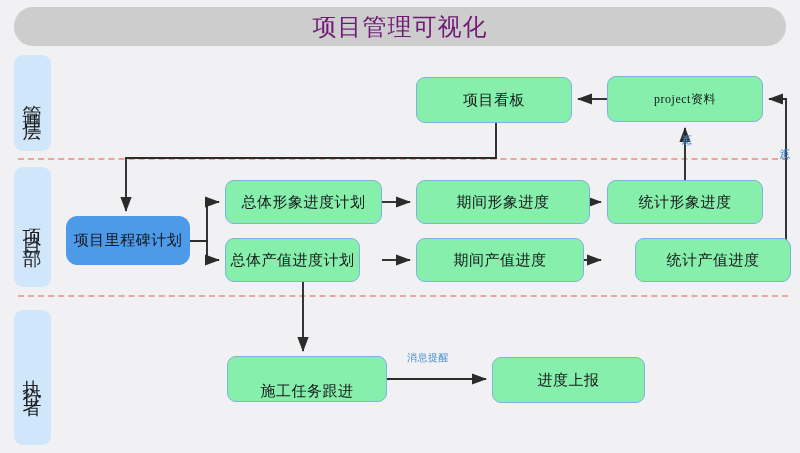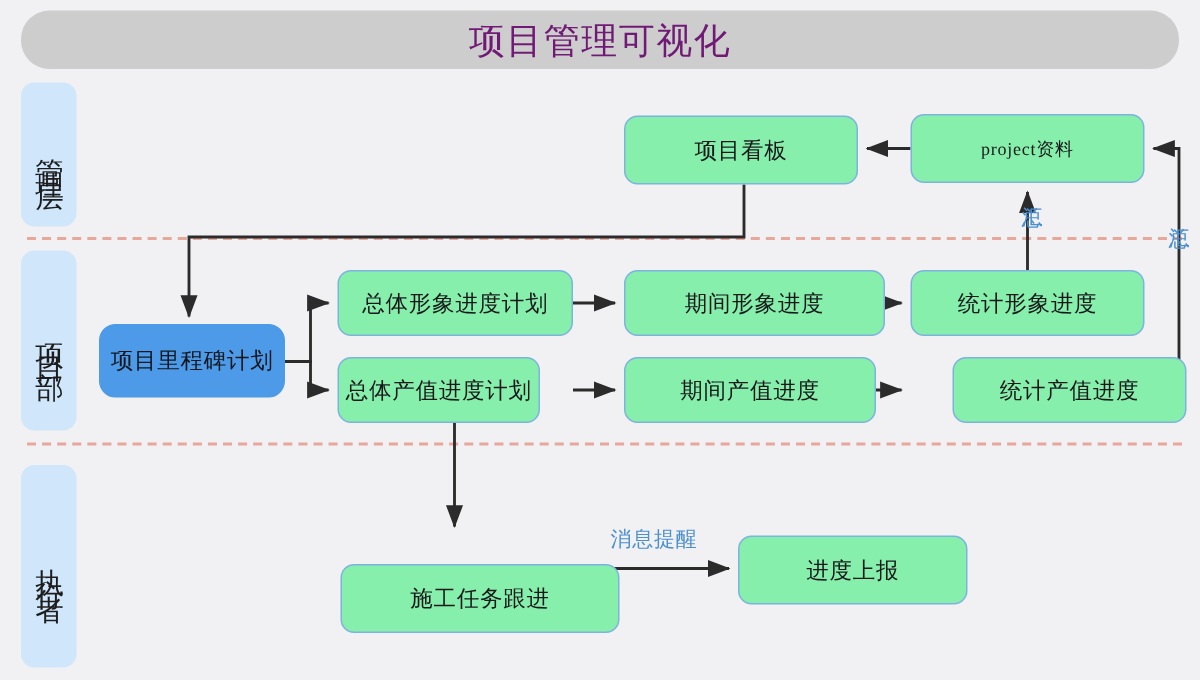--- a/index.html
+++ b/index.html
@@ -93,37 +93,37 @@
 
   #n-kanban   { left: 416px; top: 77px;  width: 156px; height: 46px; }
   #n-project  { left: 607px; top: 76px;  width: 156px; height: 46px; }
   #n-milestone{ left: 66px;  top: 216px; width: 124px; height: 49px; border-radius: 11px; }
   #n-plan-img { left: 225px; top: 180px; width: 157px; height: 44px; }
   #n-plan-val { left: 225px; top: 238px; width: 135px; height: 44px; }
   #n-per-img  { left: 416px; top: 180px; width: 174px; height: 44px; }
   #n-per-val  { left: 416px; top: 238px; width: 168px; height: 44px; }
   #n-stat-img { left: 607px; top: 180px; width: 156px; height: 44px; }
   #n-stat-val { left: 607px; top: 238px; width: 156px; height: 44px; margin-left: 28px; }
-  #n-task     { left: 227px; top: 376px; width: 186px; height: 46px; }
+  #n-task     { left: 227px; top: 356px; width: 160px; height: 46px; align-items: flex-end; }
   #n-report   { left: 492px; top: 357px; width: 153px; height: 46px; }
 
   
   #wires {
     position: absolute;
     left: 0;
     top: 0;
     width: 800px;
     height: 453px;
     pointer-events: none;
   }
   
   .edge-label {
     position: absolute;
     color: #4a90d0;
-    font-size: 14px;
+    font-size: 10px;
     letter-spacing: 0.5px;
   }
   .edge-label.vertical {
     writing-mode: vertical-rl;
     text-orientation: upright;
     line-height: 1.05;
   }
   #lbl-sum-1 { left: 681px; top: 126px; }
   #lbl-sum-2 { left: 779px; top: 140px; }
   #lbl-notify { left: 407px; top: 351px; }

